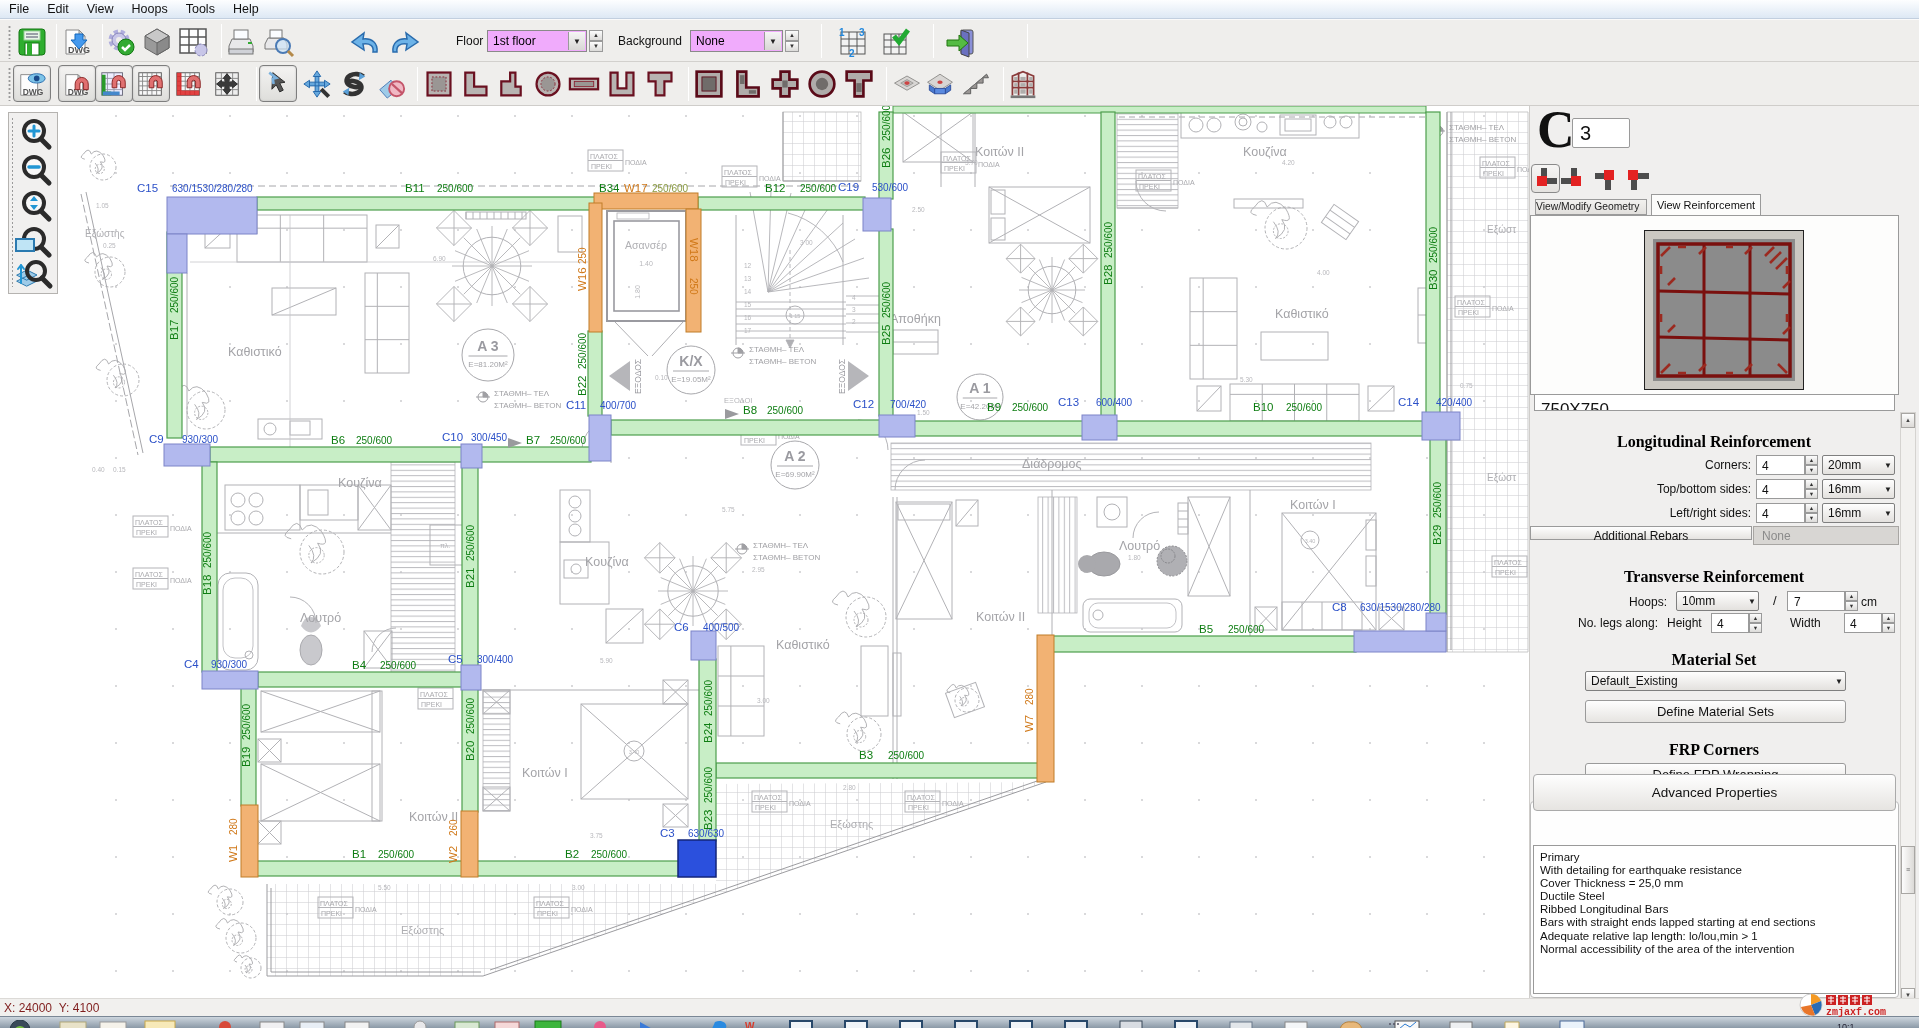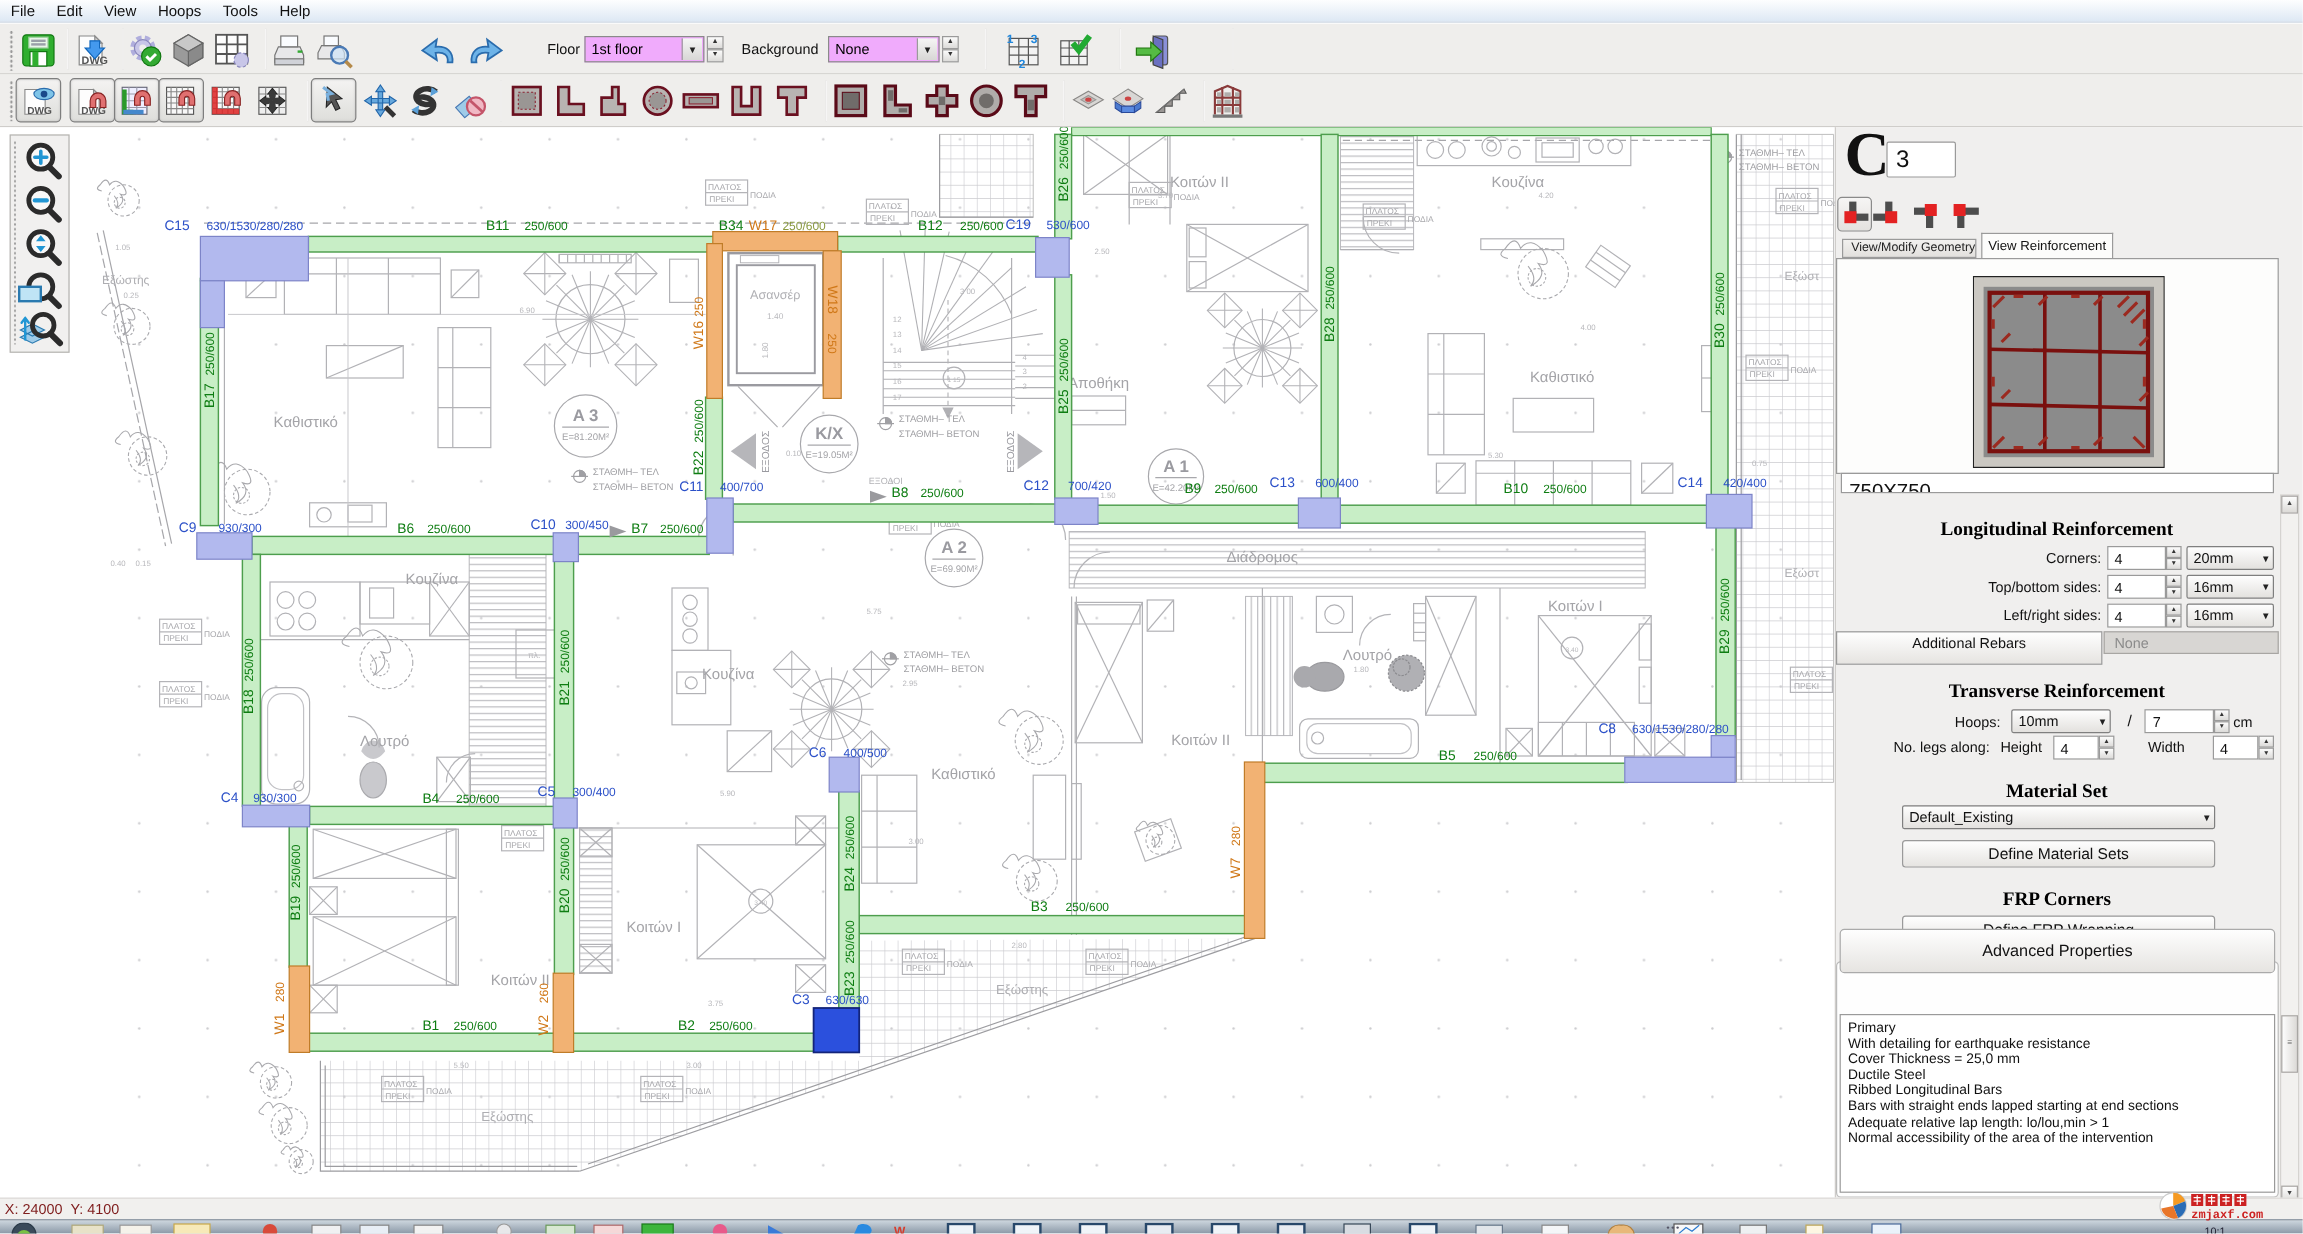--- a/index.html
+++ b/index.html
@@ -1214,21 +1214,21 @@
         <rect x="102" y="6" width="14" height="6"></rect>
         <rect x="98" y="10" width="6" height="13"></rect>
       </g>
 <g fill="#e32222">
         <rect x="4" y="9" width="10" height="10"></rect>
         <rect x="38" y="9" width="10" height="10"></rect>
         <rect x="71" y="3" width="10" height="10"></rect>
         <rect x="95" y="3" width="10" height="10"></rect>
       </g>
 </svg>
-<div class="abs" style="left:5px;top:93px;width:112px;height:16px;background:linear-gradient(#f2f1ef,#e2e0dd);border:1px solid #9a9a9a;font-size:10.3px;text-align:right;padding-top:1px;color:#222">View/Modify Geometry</div>
+<div class="abs" style="left:5px;top:93px;width:112px;height:16px;background:linear-gradient(#f2f1ef,#e2e0dd);border:1px solid #9a9a9a;font-size:10.3px;text-align:left;padding-top:1px;color:#222">View/Modify Geometry</div>
 <div class="abs" style="left:121px;top:88px;width:110px;height:22px;background:#fcfcfb;border:1px solid #9a9a9a;border-bottom:none;font-size:11px;text-align:center;padding-top:4px">View Reinforcement</div>
 <div class="abs" style="left:0;top:109px;width:369px;height:180px;background:#fdfdfc;border:1px solid #9a9a9a"></div>
 <svg class="abs" style="left:114px;top:124px" width="160" height="160" viewBox="0 0 160 160">
 <rect x="0.5" y="0.5" width="159" height="159" fill="#cbc8c2" stroke="#222"></rect>
 <rect x="9" y="9" width="142" height="142" fill="#8b8b8b"></rect>
 <g stroke="#7a100e" fill="none">
 <rect x="14" y="14" width="132" height="132" stroke-width="3.5"></rect>
 <path d="M60 14v132M106 14v132" stroke-width="3"></path>
 <path d="M14 61l132 3M14 107l132 3" stroke-width="3"></path>
 </g>
@@ -1254,21 +1254,21 @@
       <div>▼</div>
     </div>
 <div class="pcombo" style="left:292px;top:373px;width:73px;height:20px">16mm<div class="ar">▼</div></div>
 <div class="rlab" style="left:0;top:400px;width:221px">Left/right sides:</div>
 <div class="pfield" style="left:226px;top:397px;width:49px;height:20px;font-size:12px;padding:3px 0 0 5px">4</div>
 <div class="pspin" style="left:275px;top:397px;height:20px">
       <div>▲</div>
       <div>▼</div>
     </div>
 <div class="pcombo" style="left:292px;top:397px;width:73px;height:20px">16mm<div class="ar">▼</div></div>
-<div class="pbtn" style="left:0;top:420px;width:222px;height:28px;border-radius:0;font-size:12px;padding-top:2px">Additional Rebars</div>
+<div class="pbtn" style="left:0;top:420px;width:222px;height:14px;border-radius:0;font-size:12px;padding-top:2px">Additional Rebars</div>
 <div class="abs" style="left:223px;top:420px;width:146px;height:19px;background:#d8d6d3;border:1px solid #a8a6a3;color:#8b8b8b;font-size:12px;padding:2px 0 0 8px">None</div>
 <div class="phead" style="top:462px">Transverse Reinforcement</div>
 <div class="rlab" style="left:0;top:489px;width:137px">Hoops:</div>
 <div class="pcombo" style="left:146px;top:485px;width:83px;height:20px">10mm<div class="ar">▼</div></div>
 <div class="abs" style="left:243px;top:487px;font-size:13px">/</div>
 <div class="pfield" style="left:257px;top:485px;width:58px;height:20px;font-size:12px;padding:3px 0 0 6px">7</div>
 <div class="pspin" style="left:315px;top:485px;height:20px">
       <div>▲</div>
       <div>▼</div>
     </div>

